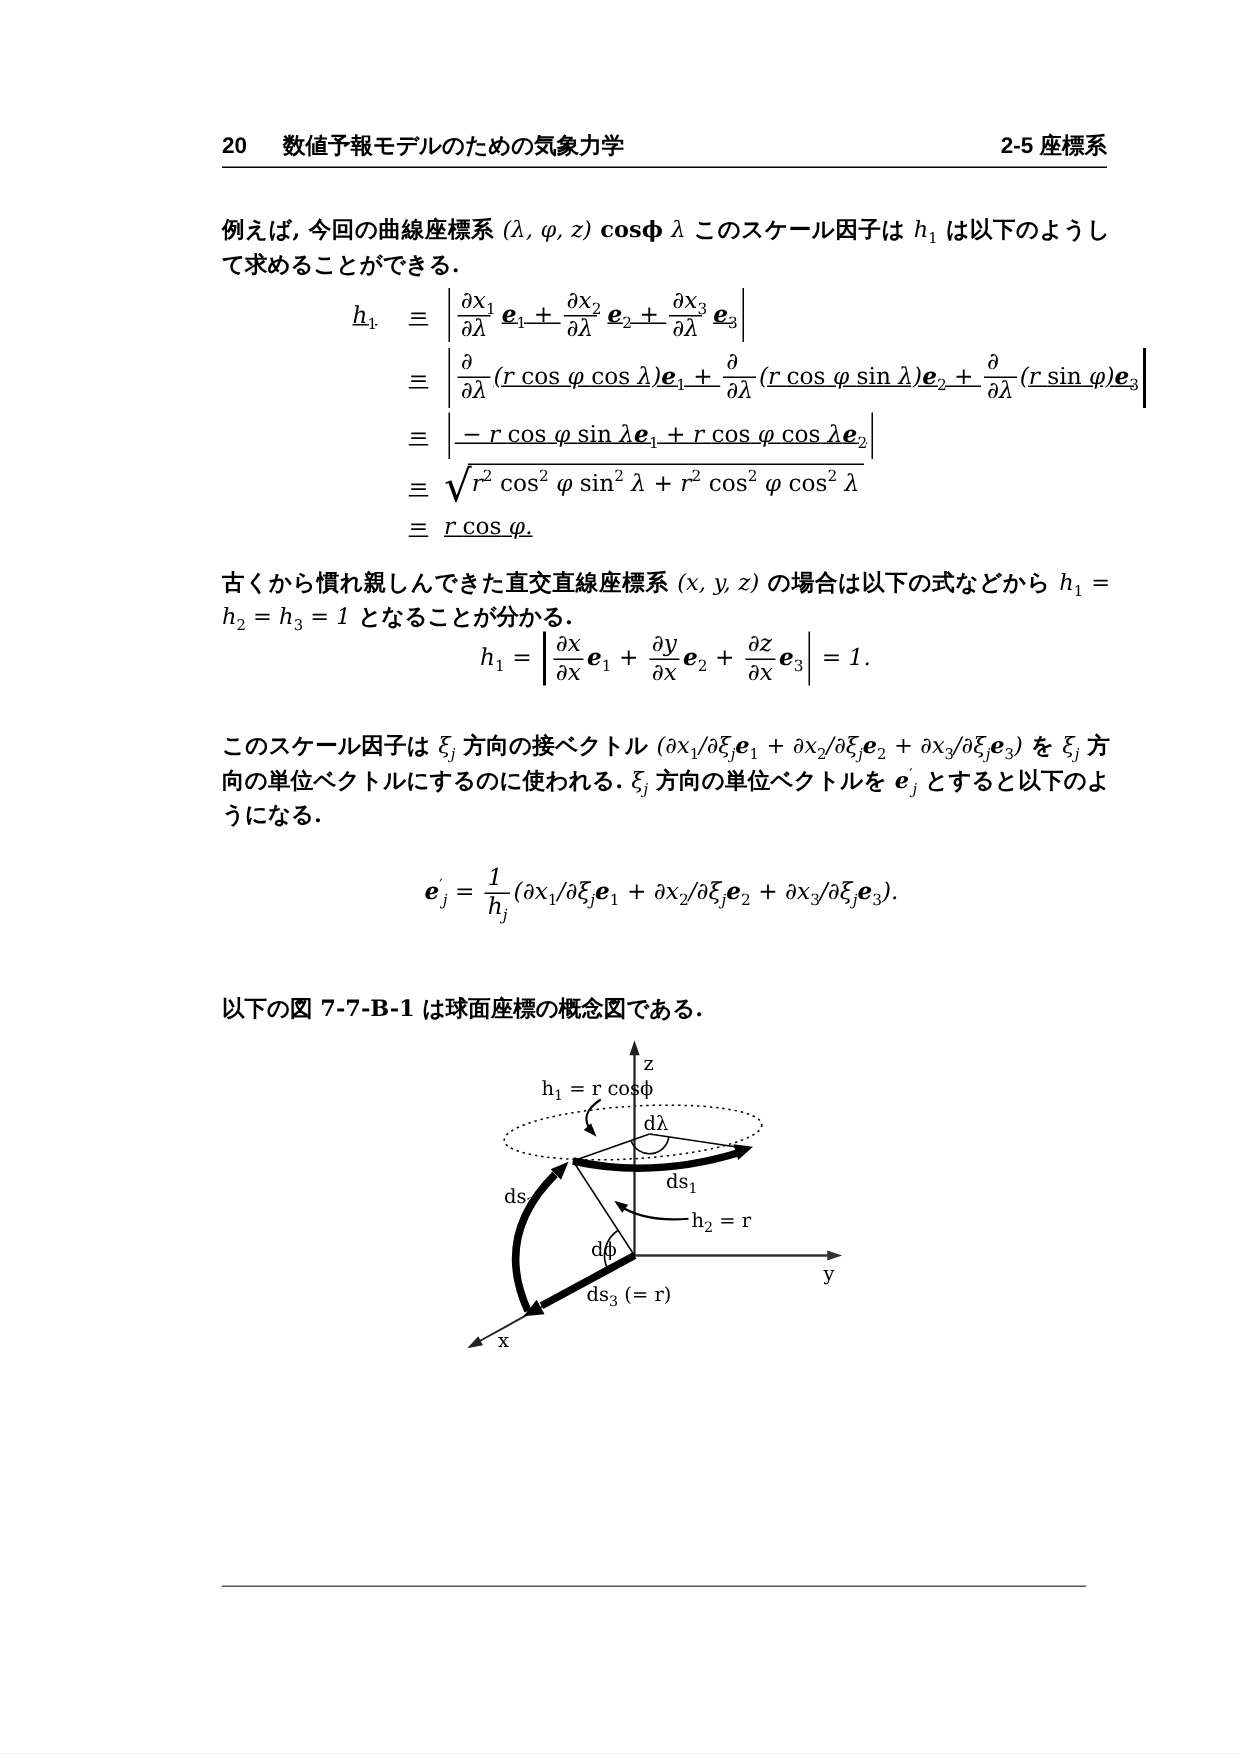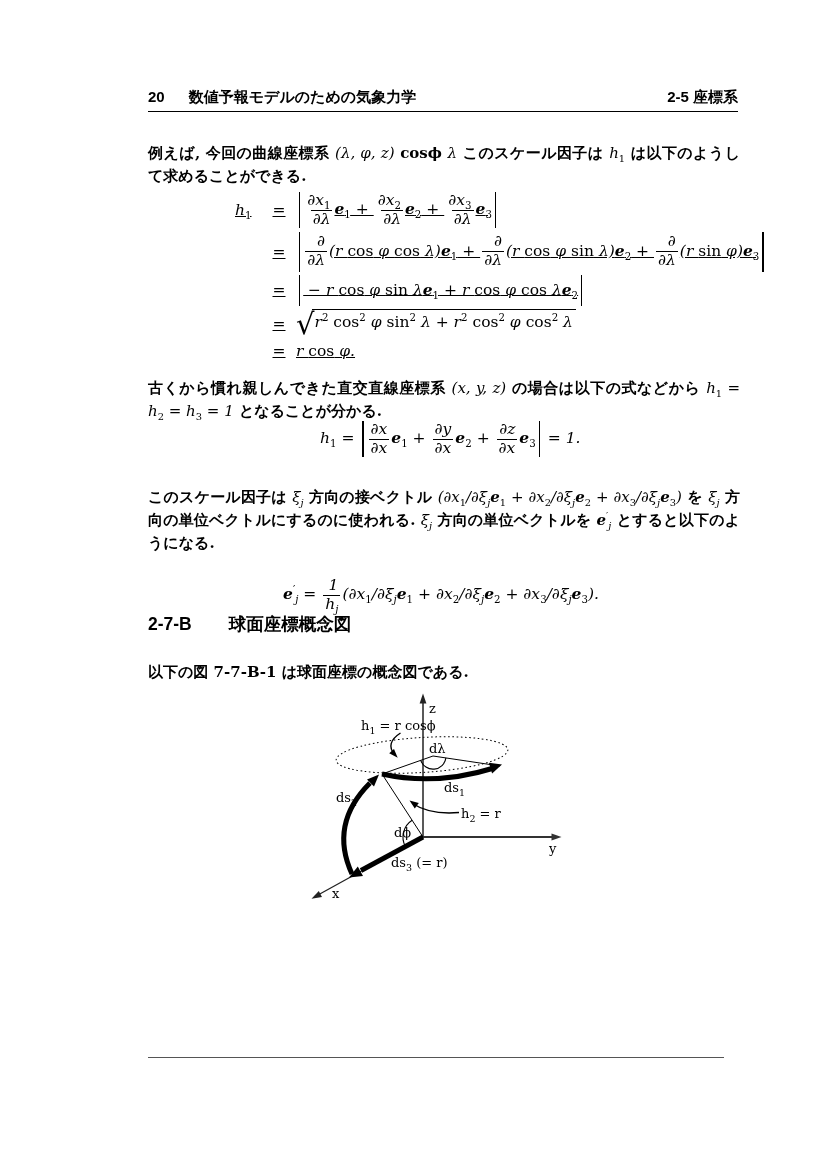--- a/index.html
+++ b/index.html
@@ -13,21 +13,21 @@
   .hdr .right{margin-left:auto;}
   .hrule{left:148px;top:111px;width:590px;height:1px;background:#000;}
   
   .para{left:148px;width:592px;font-size:15px;line-height:23px;text-align:justify;}
   .para .m-j{font-style:normal;font-weight:bold;}
   
   .m-i{font-style:italic;}
   .m-r{font-style:normal;}
   .m-b{font-style:italic;font-weight:bold;}
   sub,sup{font-size:66%;line-height:0;font-style:normal;}
-  .frac{display:inline-flex;flex-direction:column;align-items:flex-end;vertical-align:middle;
+  .frac{display:inline-flex;flex-direction:column;align-items:flex-start;vertical-align:middle;
         margin:0 2px;line-height:1.15;text-align:center;}
   .frac .num{display:block;padding:0 2px;}
   .frac .den{display:block;border-top:1px solid #000;padding:0 2px;}
   .mbar{display:inline-block;width:1.2px;background:#000;vertical-align:middle;margin:0 3px;}
   .sqrt{display:inline-flex;align-items:flex-start;vertical-align:middle;}
   .sqrt .rad{font-size:29px;line-height:1.05;font-style:normal;margin-right:-2px;}
   .sqrt .radbody{border-top:1.2px solid #000;padding:3px 3px 1px 2px;white-space:nowrap;}
   .eq{font-size:15.5px;white-space:nowrap;}
   .eqrow{display:flex;align-items:center;margin-bottom:3px;text-decoration:underline;}
   .eq-lhs{display:inline-block;width:27px;}
@@ -122,24 +122,20 @@
         <span class="den"><span class="m-i">∂x</span></span>
       </span><span class="m-b">e</span><sub>3</sub><span class="mbar" style="height: 36px;"></span><span class="m-i"> = 1.</span></div>
 
   <div class="abs para" style="top:486px;"><span class="m-j">このスケール因子は </span><span class="m-i">ξ</span><sub style="font-style: italic;">j</sub><span class="m-j"> 方向の接ベクトル </span><span class="m-i">(∂x</span><sub>1</sub><span class="m-i">/∂ξ</span><sub style="font-style: italic;">j</sub><span class="m-b">e</span><sub>1</sub><span class="m-i"> + ∂x</span><sub>2</sub><span class="m-i">/∂ξ</span><sub style="font-style: italic;">j</sub><span class="m-b">e</span><sub>2</sub><span class="m-i"> + ∂x</span><sub>3</sub><span class="m-i">/∂ξ</span><sub style="font-style: italic;">j</sub><span class="m-b">e</span><sub>3</sub><span class="m-i">)</span><span class="m-j"> を </span><span class="m-i">ξ</span><sub style="font-style: italic;">j</sub><span class="m-j"> 方向の単位ベクトルにするのに使われる. </span><span class="m-i">ξ</span><sub style="font-style: italic;">j</sub><span class="m-j"> 方向の単位ベクトルを </span><span class="m-b">e</span><sup>′</sup><sub style="font-style: italic;">j</sub><span class="m-j"> とすると以下のようになる.</span></div>
 
   <div class="abs eq" style="left:283px;top:577px;"><span class="m-b">e</span><sup>′</sup><sub style="font-style: italic;">j</sub><span class="m-i"> = </span><span class="frac">
         <span class="num"><span class="m-i">1</span></span>
         <span class="den"><span class="m-i">h</span><sub style="font-style: italic;">j</sub></span>
       </span><span class="m-i">(∂x</span><sub>1</sub><span class="m-i">/∂ξ</span><sub style="font-style: italic;">j</sub><span class="m-b">e</span><sub>1</sub><span class="m-i"> + ∂x</span><sub>2</sub><span class="m-i">/∂ξ</span><sub style="font-style: italic;">j</sub><span class="m-b">e</span><sub>2</sub><span class="m-i"> + ∂x</span><sub>3</sub><span class="m-i">/∂ξ</span><sub style="font-style: italic;">j</sub><span class="m-b">e</span><sub>3</sub><span class="m-i">).</span></div>
 
-  <div class="abs sect gothic">
-    <span>2-7-B</span>
-    <span class="stitle">球面座標概念図</span>
-  </div>
 
   <div class="abs para" style="top:661px;"><span class="m-j">以下の図 7-7-B-1 は球面座標の概念図である.</span></div>
 
   <svg class="abs figsvg" width="292" height="228" viewBox="290 690 292 228">
 
     <ellipse cx="422" cy="755" rx="86" ry="17.5" fill="none" stroke="#000" stroke-width="1" stroke-dasharray="1.6 2.6" transform="rotate(-3.5 422 755)"></ellipse>
 
     <line x1="423" y1="700" x2="423" y2="837" stroke="#222" stroke-width="1.5"></line>
     <polygon points="423,693.5 419.6,703.5 426.4,703.5" fill="#222"></polygon>
     <line x1="423" y1="837" x2="553" y2="837" stroke="#333" stroke-width="1.8"></line>

